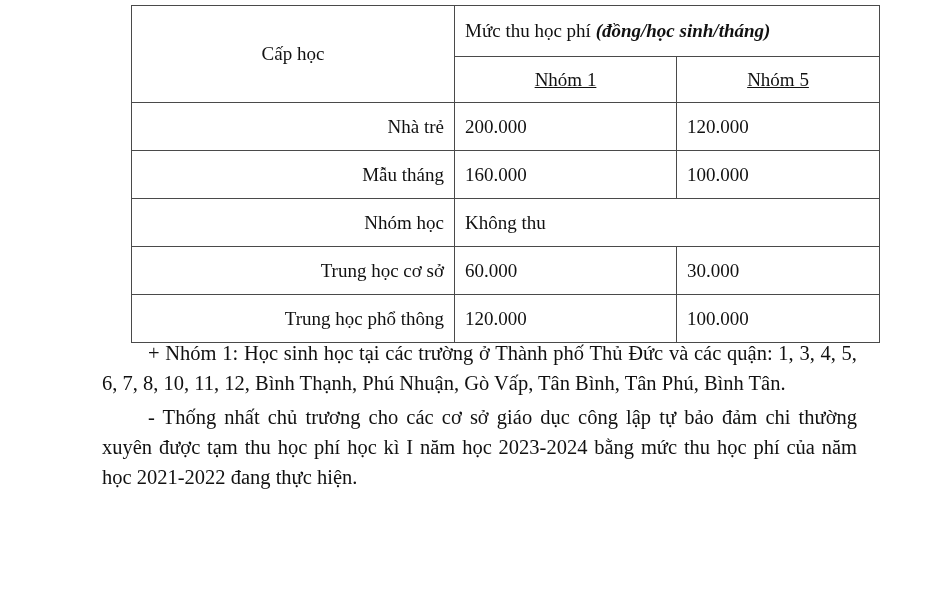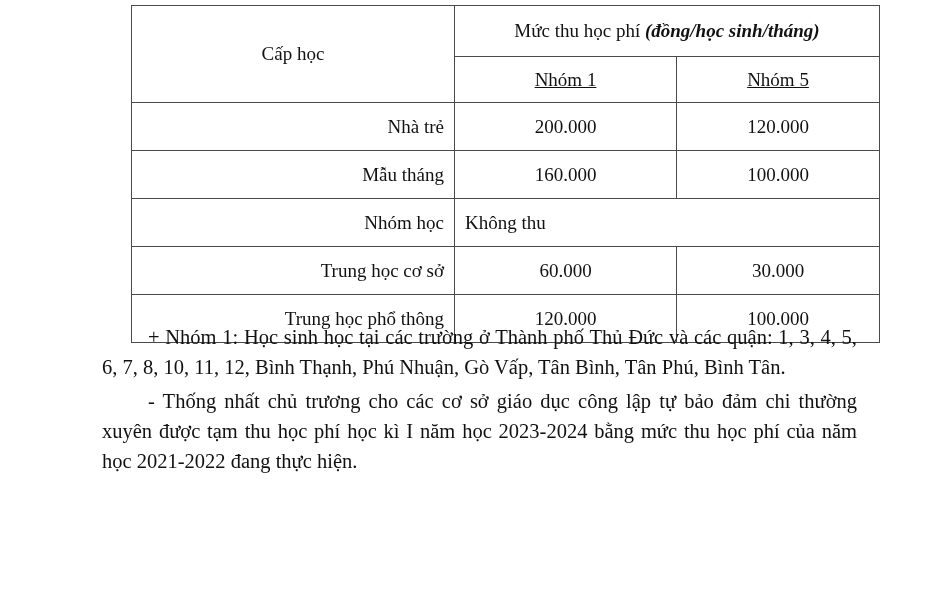--- a/index.html
+++ b/index.html
@@ -49,21 +49,21 @@
   .col-group1  { width: 222px; }
   .col-group2  { width: 203px; }
 
   th.level-head {
     text-align: center;
     font-weight: bold;
     font-size: 20px;
     height: 95px;
   }
   th.fee-head {
-    text-align: center;
+    text-align: left;
     font-weight: bold;
     font-size: 20px;
     height: 50px;
     white-space: nowrap;
   }
   th.fee-head .unit {
     font-style: italic;
     font-weight: bold;
   }
   th.group-head {
@@ -73,21 +73,21 @@
     height: 45px;
     text-decoration: underline;
   }
 
   td.level-cell {
     text-align: right;
     height: 47px;
     font-size: 20px;
   }
   td.amount-cell {
-    text-align: center;
+    text-align: left;
     height: 47px;
     font-size: 20px;
   }
   td.merged-cell {
     text-align: left;
     height: 47px;
     font-size: 20px;
     font-family: Liberation Serif, serif;
   }
 
@@ -101,21 +101,21 @@
     margin: 0 0 4px 0;
     font-size: 20.5px;
     line-height: 30px;
     text-indent: 46px;
     text-align: justify;
     color: #111;
   }
   .body-text p.last {
     margin-bottom: 12px;
   }
-  #para-block { top: 322px; }
+  #para-block { top: 338px; }
 </style>
 </head>
 <body>
 
 <div class="page">
 
   <div class="fee-table-wrap">
     <table class="fee-table">
       <colgroup>
         <col class="col-level">

